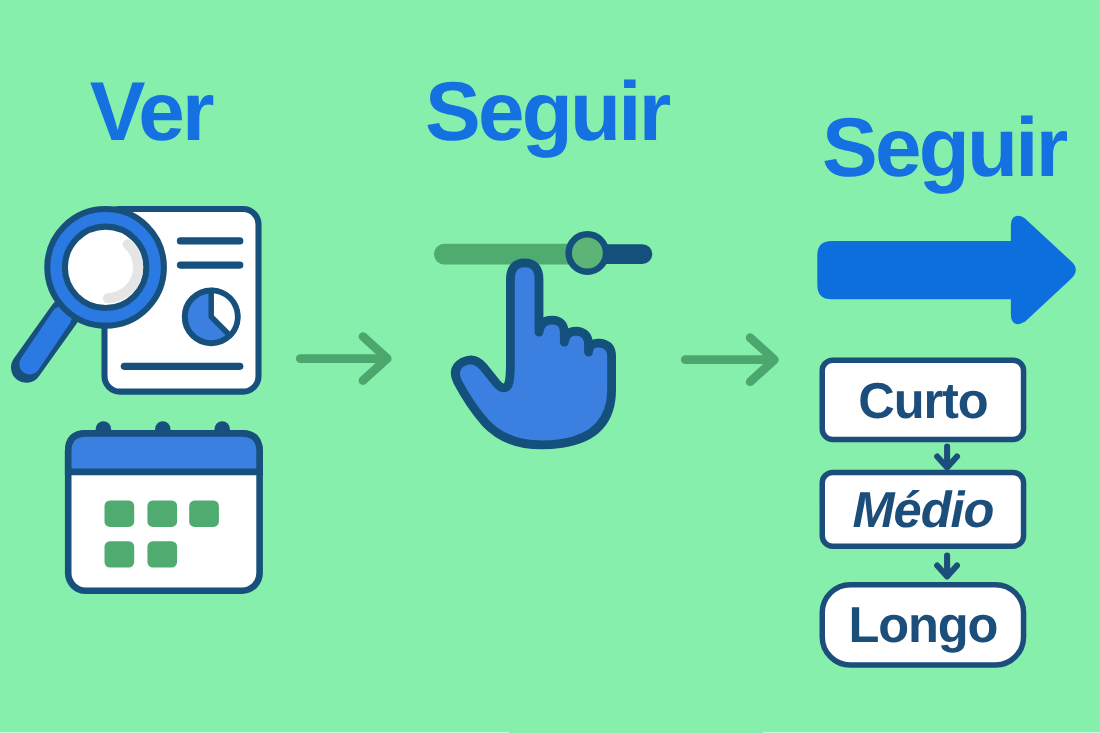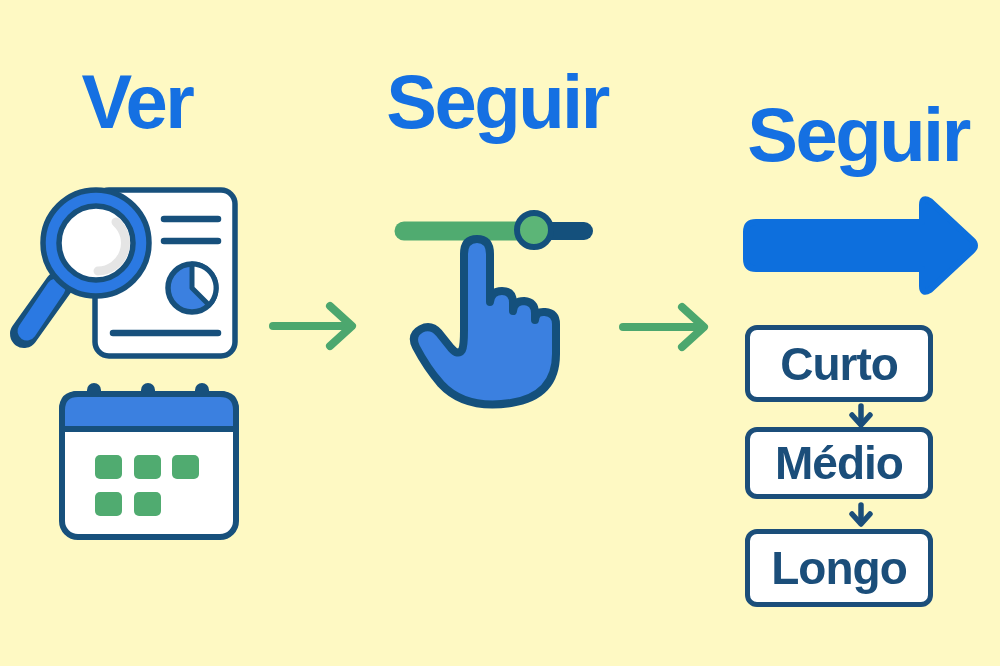--- a/index.html
+++ b/index.html
@@ -1,37 +1,37 @@
 <!DOCTYPE html>
 <html><head>
 <meta charset="utf-8">
 <style>
   html,body { margin:0; padding:0; background:#ffffff; }
   .stage {
-    position:relative; width:1000px; height:666px; background:#fef9c3;
+    position:relative; width:1000px; height:666px; background:#86efac;
     overflow:hidden; font-family:"Liberation Sans", sans-serif;
   }
   svg.art { position:absolute; left:0; top:0; }
   .heading {
     position:absolute; top:64px; line-height:1; font-weight:bold;
     font-size:76px; letter-spacing:-2.5px; color:#1570e2; text-align:center;
     white-space:nowrap;
   }
   #h-ver     { left:37px;  width:200px; }
   #h-ajustar { left:337px; width:320px; }
   #h-seguir  { left:718px; width:280px;margin-top:33px; }
   .step-box {
     position:absolute; left:745px; width:188px; box-sizing:border-box;
     border:5px solid #1b4e7a; border-radius:12px; background:#ffffff;
     display:flex; align-items:center; justify-content:center;
     font-weight:bold; font-size:46px; letter-spacing:-1px; color:#1b4e7a;
   }
   #box-curto { top:325px; height:77px; }
-  #box-medio { top:427px; height:72px; }
-  #box-longo { top:529px; height:78px; }
+  #box-medio { top:427px; height:72px;font-style:italic; }
+  #box-longo { top:529px; height:78px;border-radius:28px; }
 </style>
 </head>
 <body>
 
 <div class="stage">
 
   <svg class="art" width="1000" height="666" viewBox="0 0 1000 666">
 
     <g>
       <rect x="95" y="190" width="140" height="166" rx="14" fill="#ffffff" stroke="#17507c" stroke-width="5.5"></rect>

